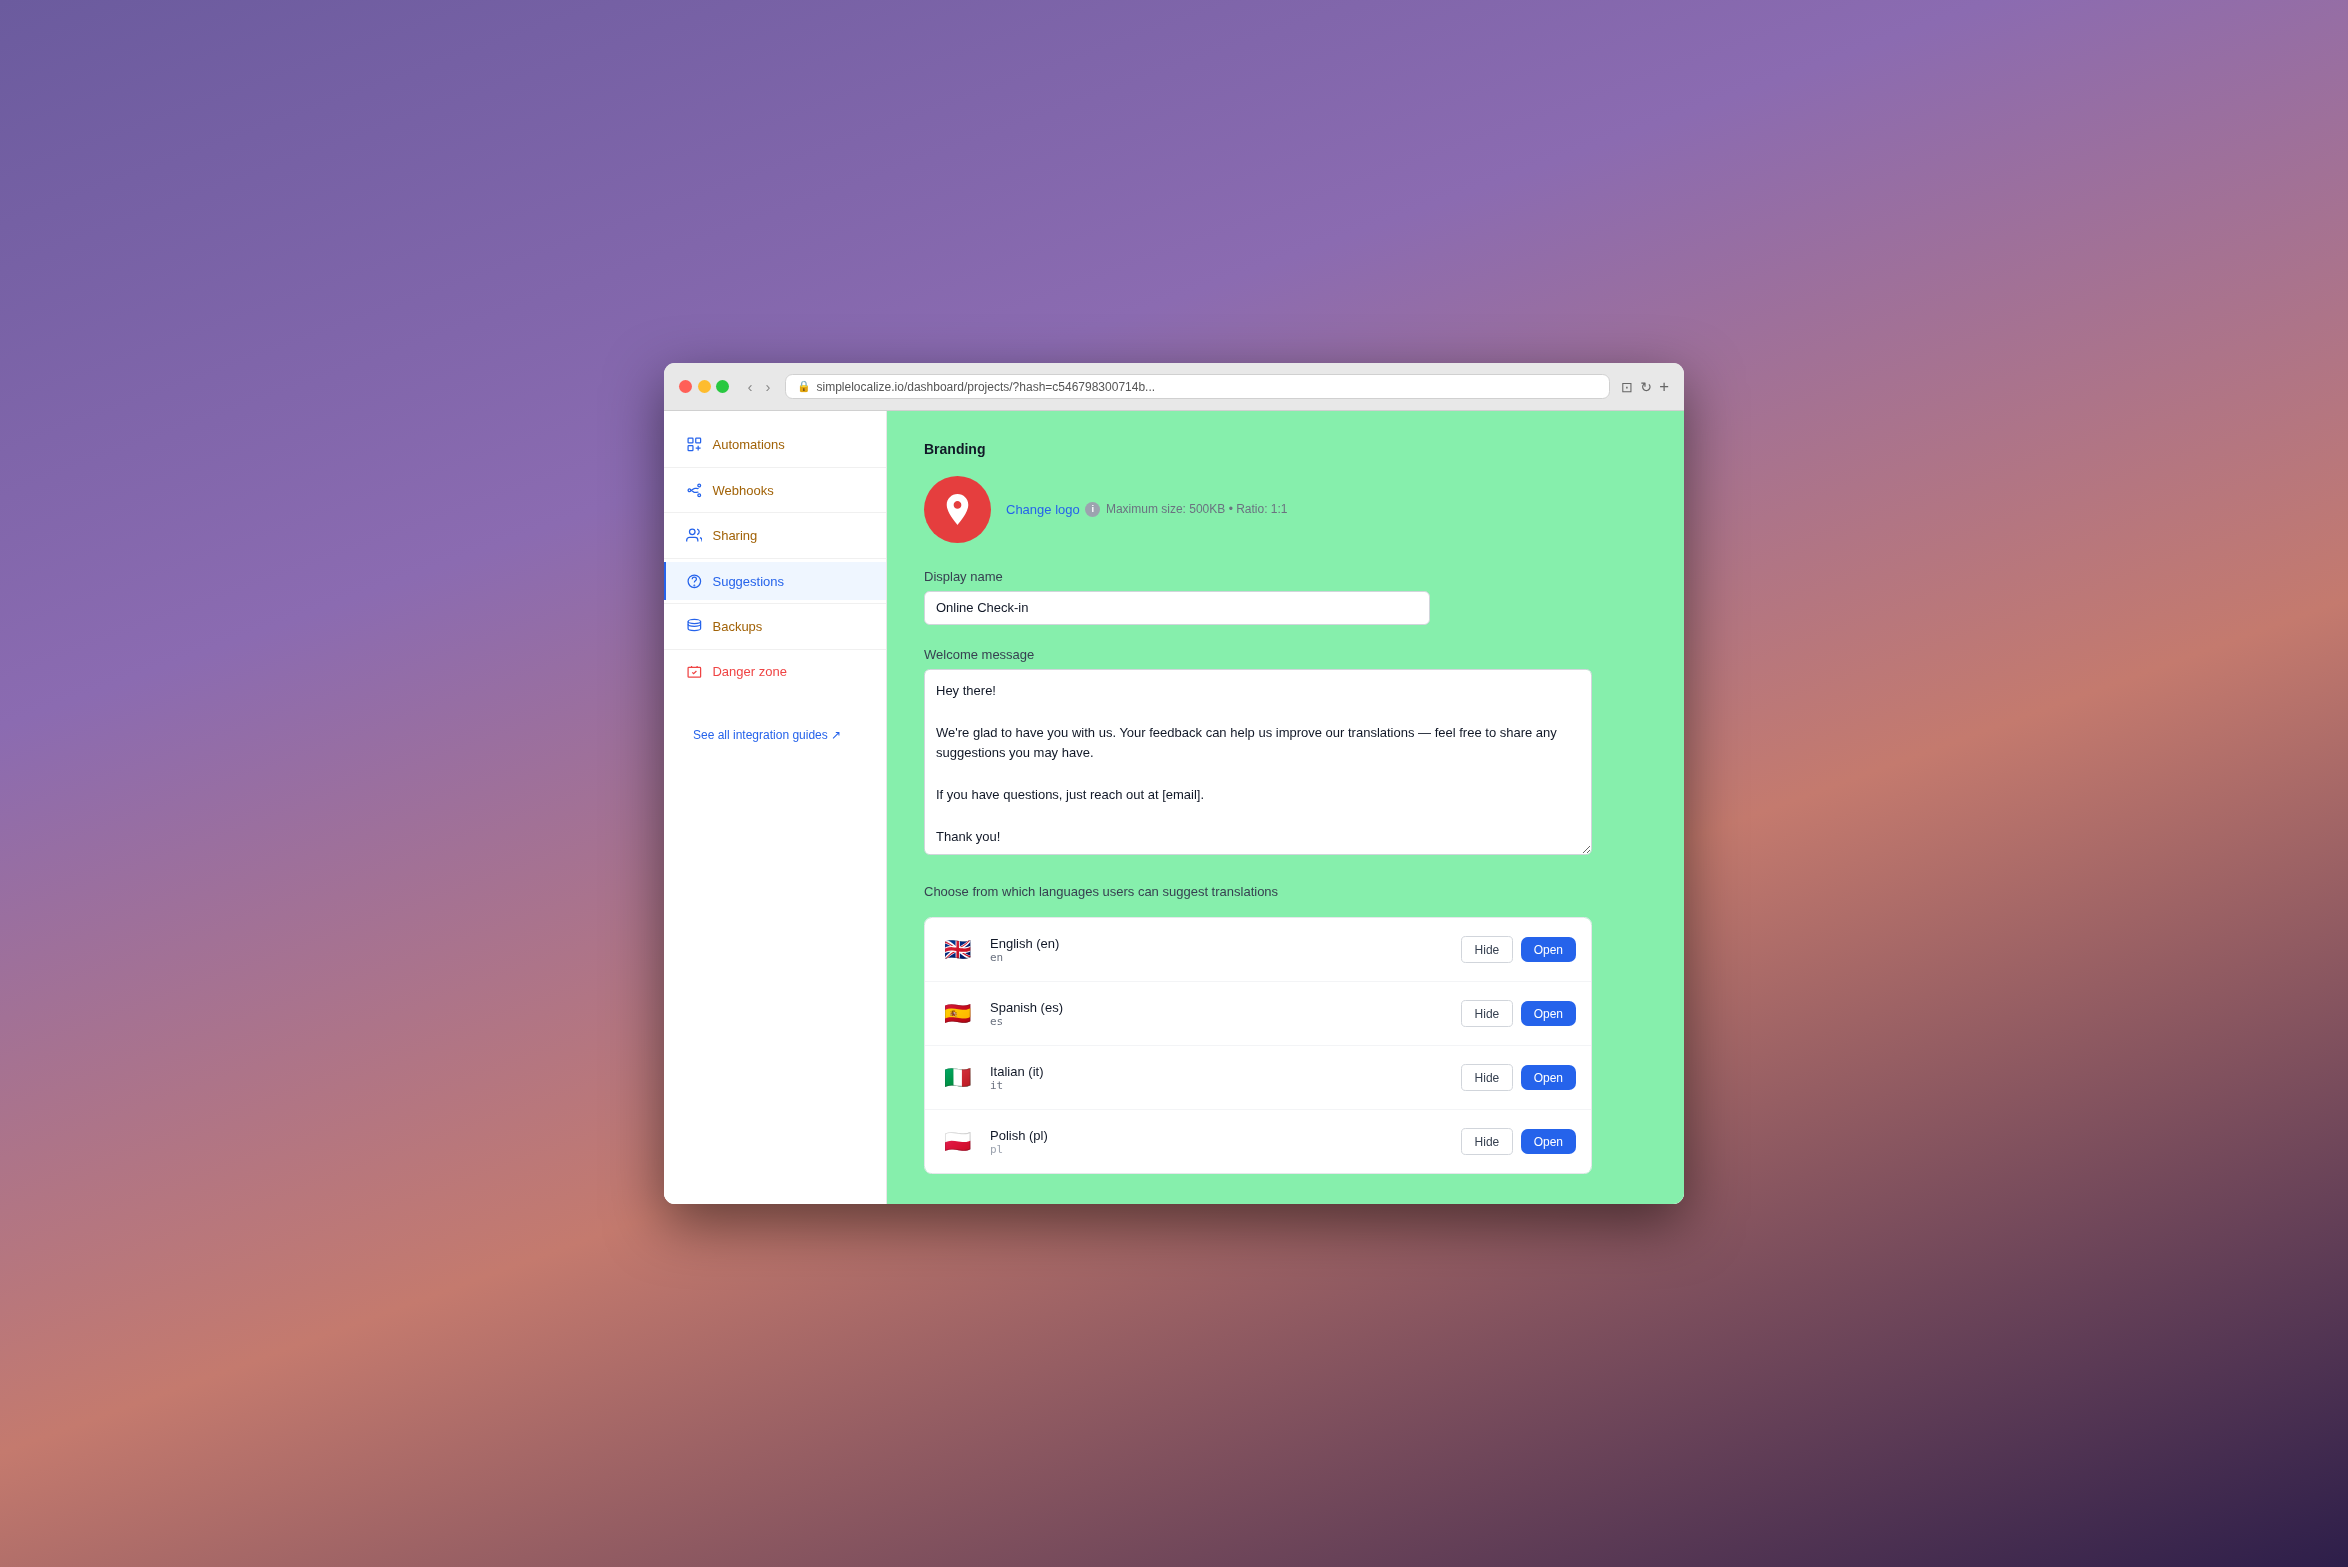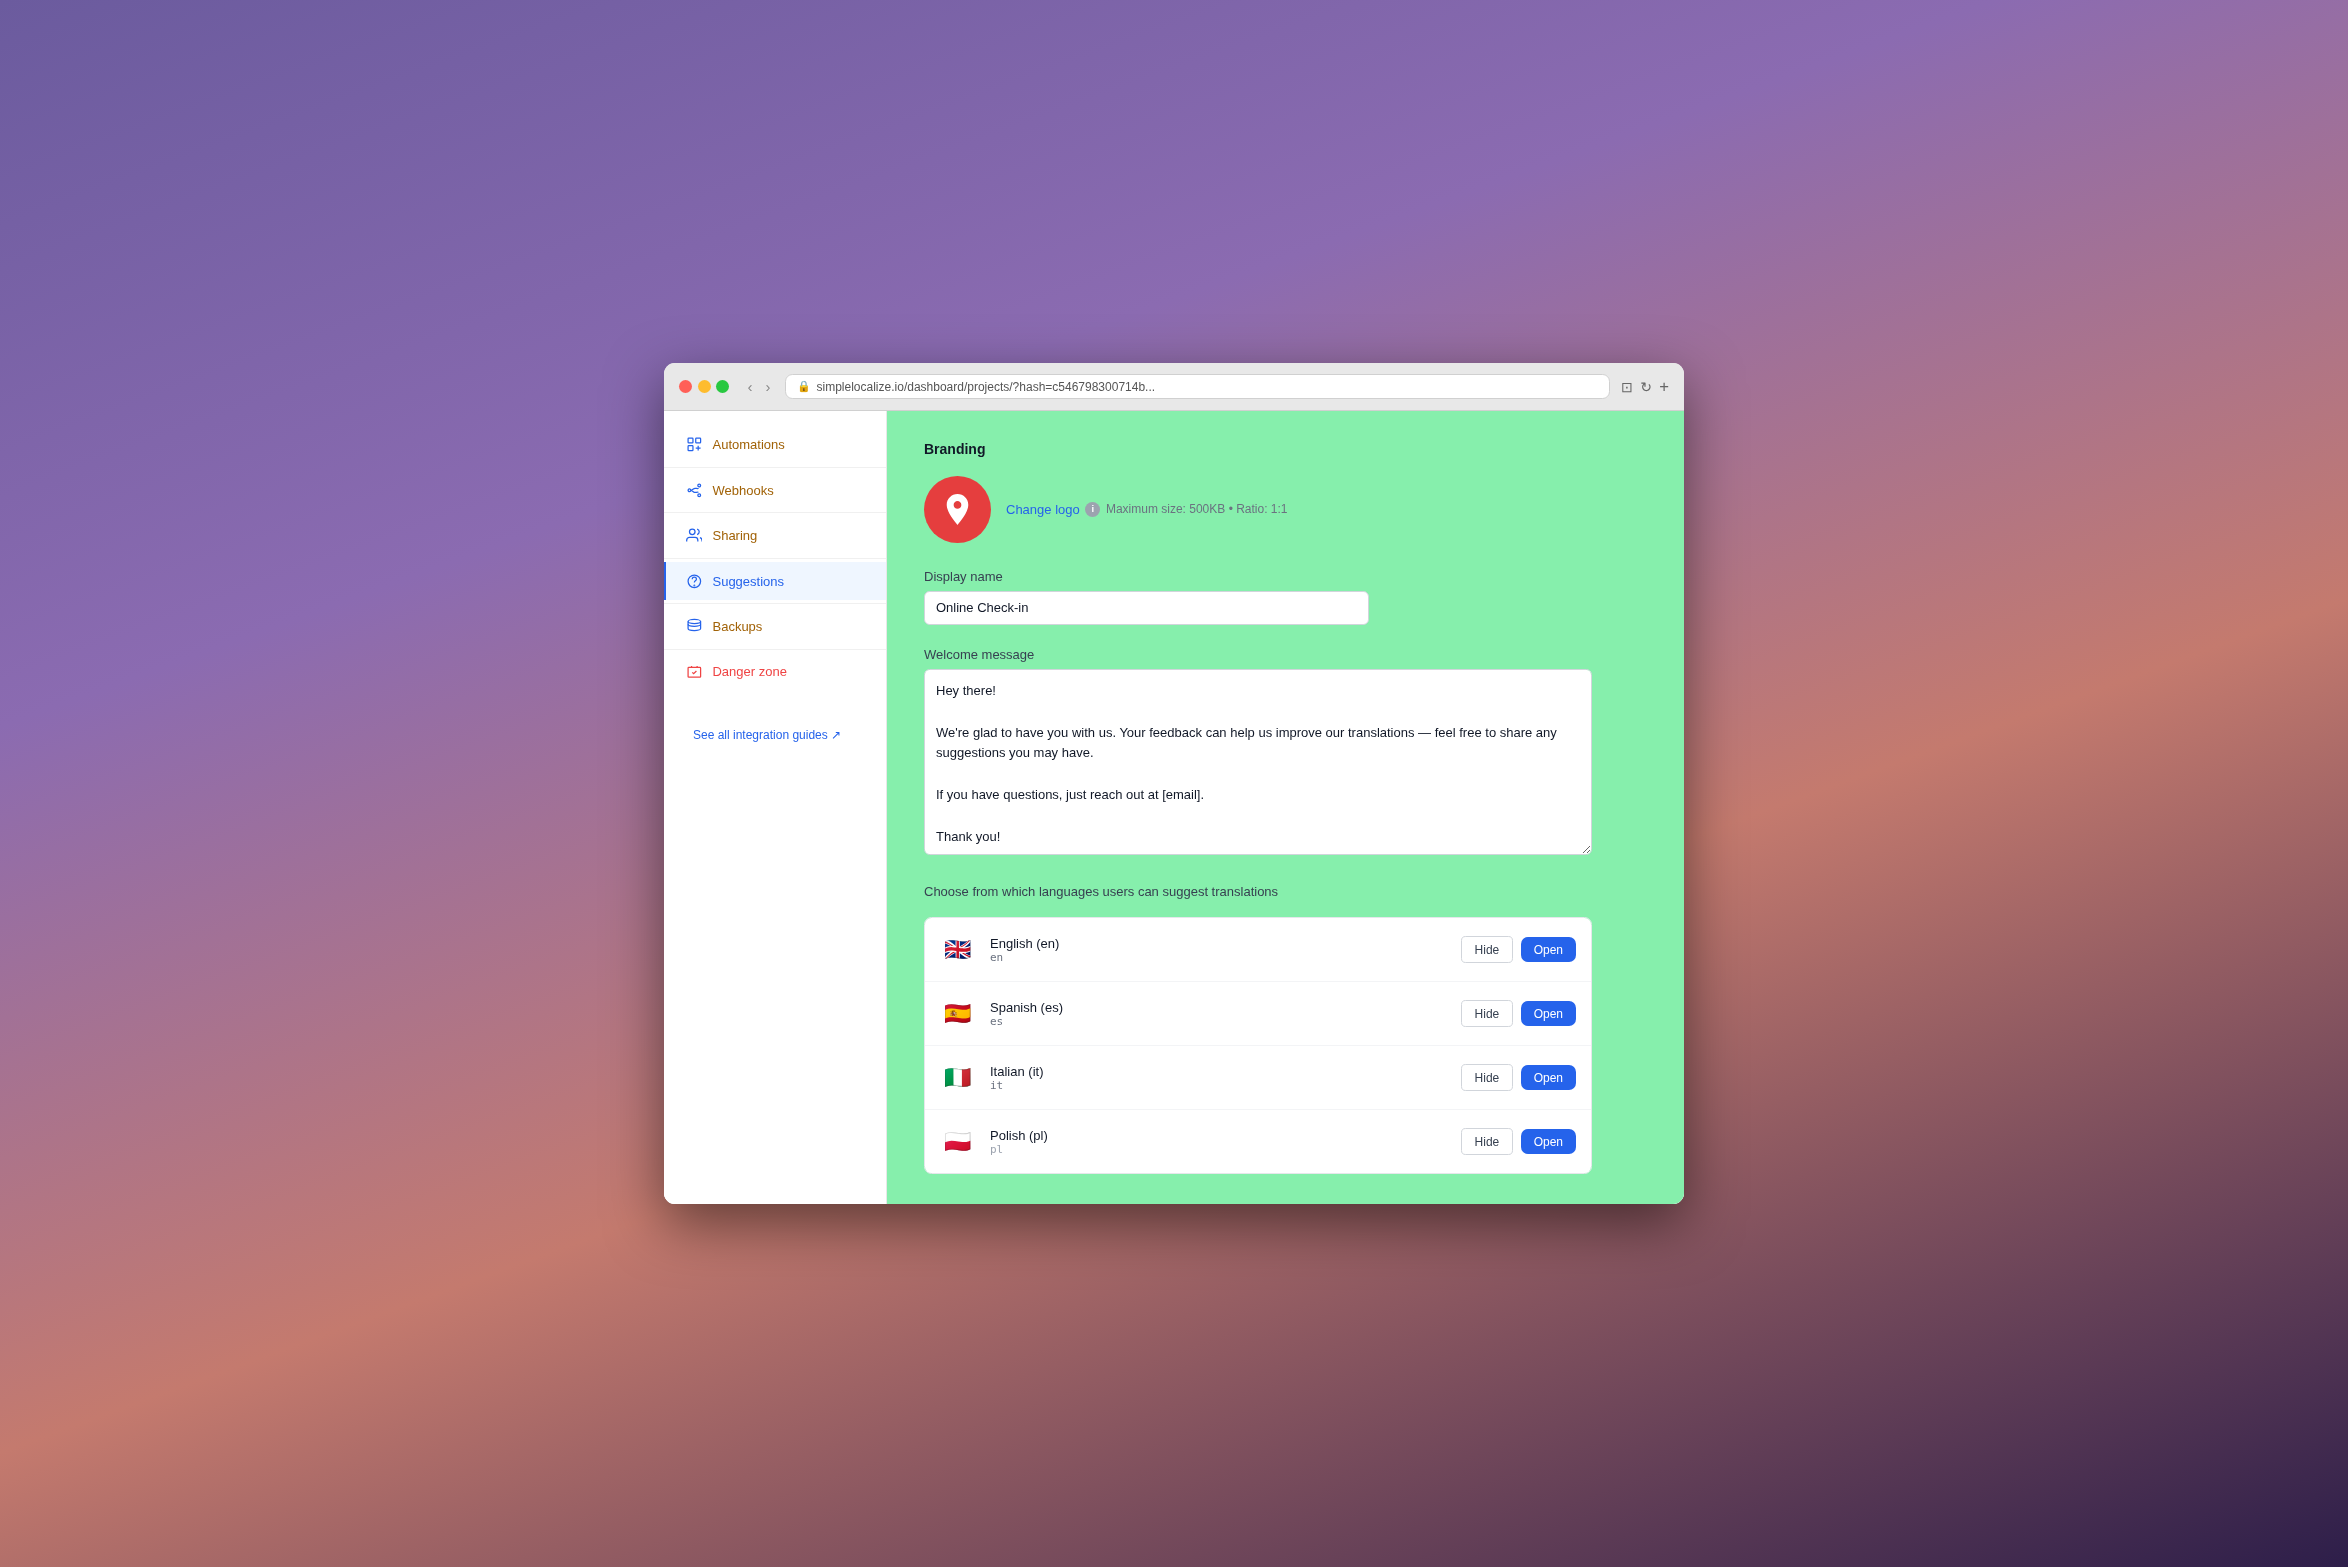--- a/index.html
+++ b/index.html
@@ -258,21 +258,21 @@
     }
 
     .field-label {
       font-size: 13px;
       font-weight: 500;
       color: #374151;
       margin-bottom: 7.4px;
     }
 
     .field-input {
-      width: 445px;
+      width: 506px;
       padding: 8.3px 11px;
       border: 0.9px solid #d1d5db;
       border-radius: 5.6px;
       font-size: 13px;
       color: #111827;
       outline: none;
     }
 
     
     .welcome-textarea {

